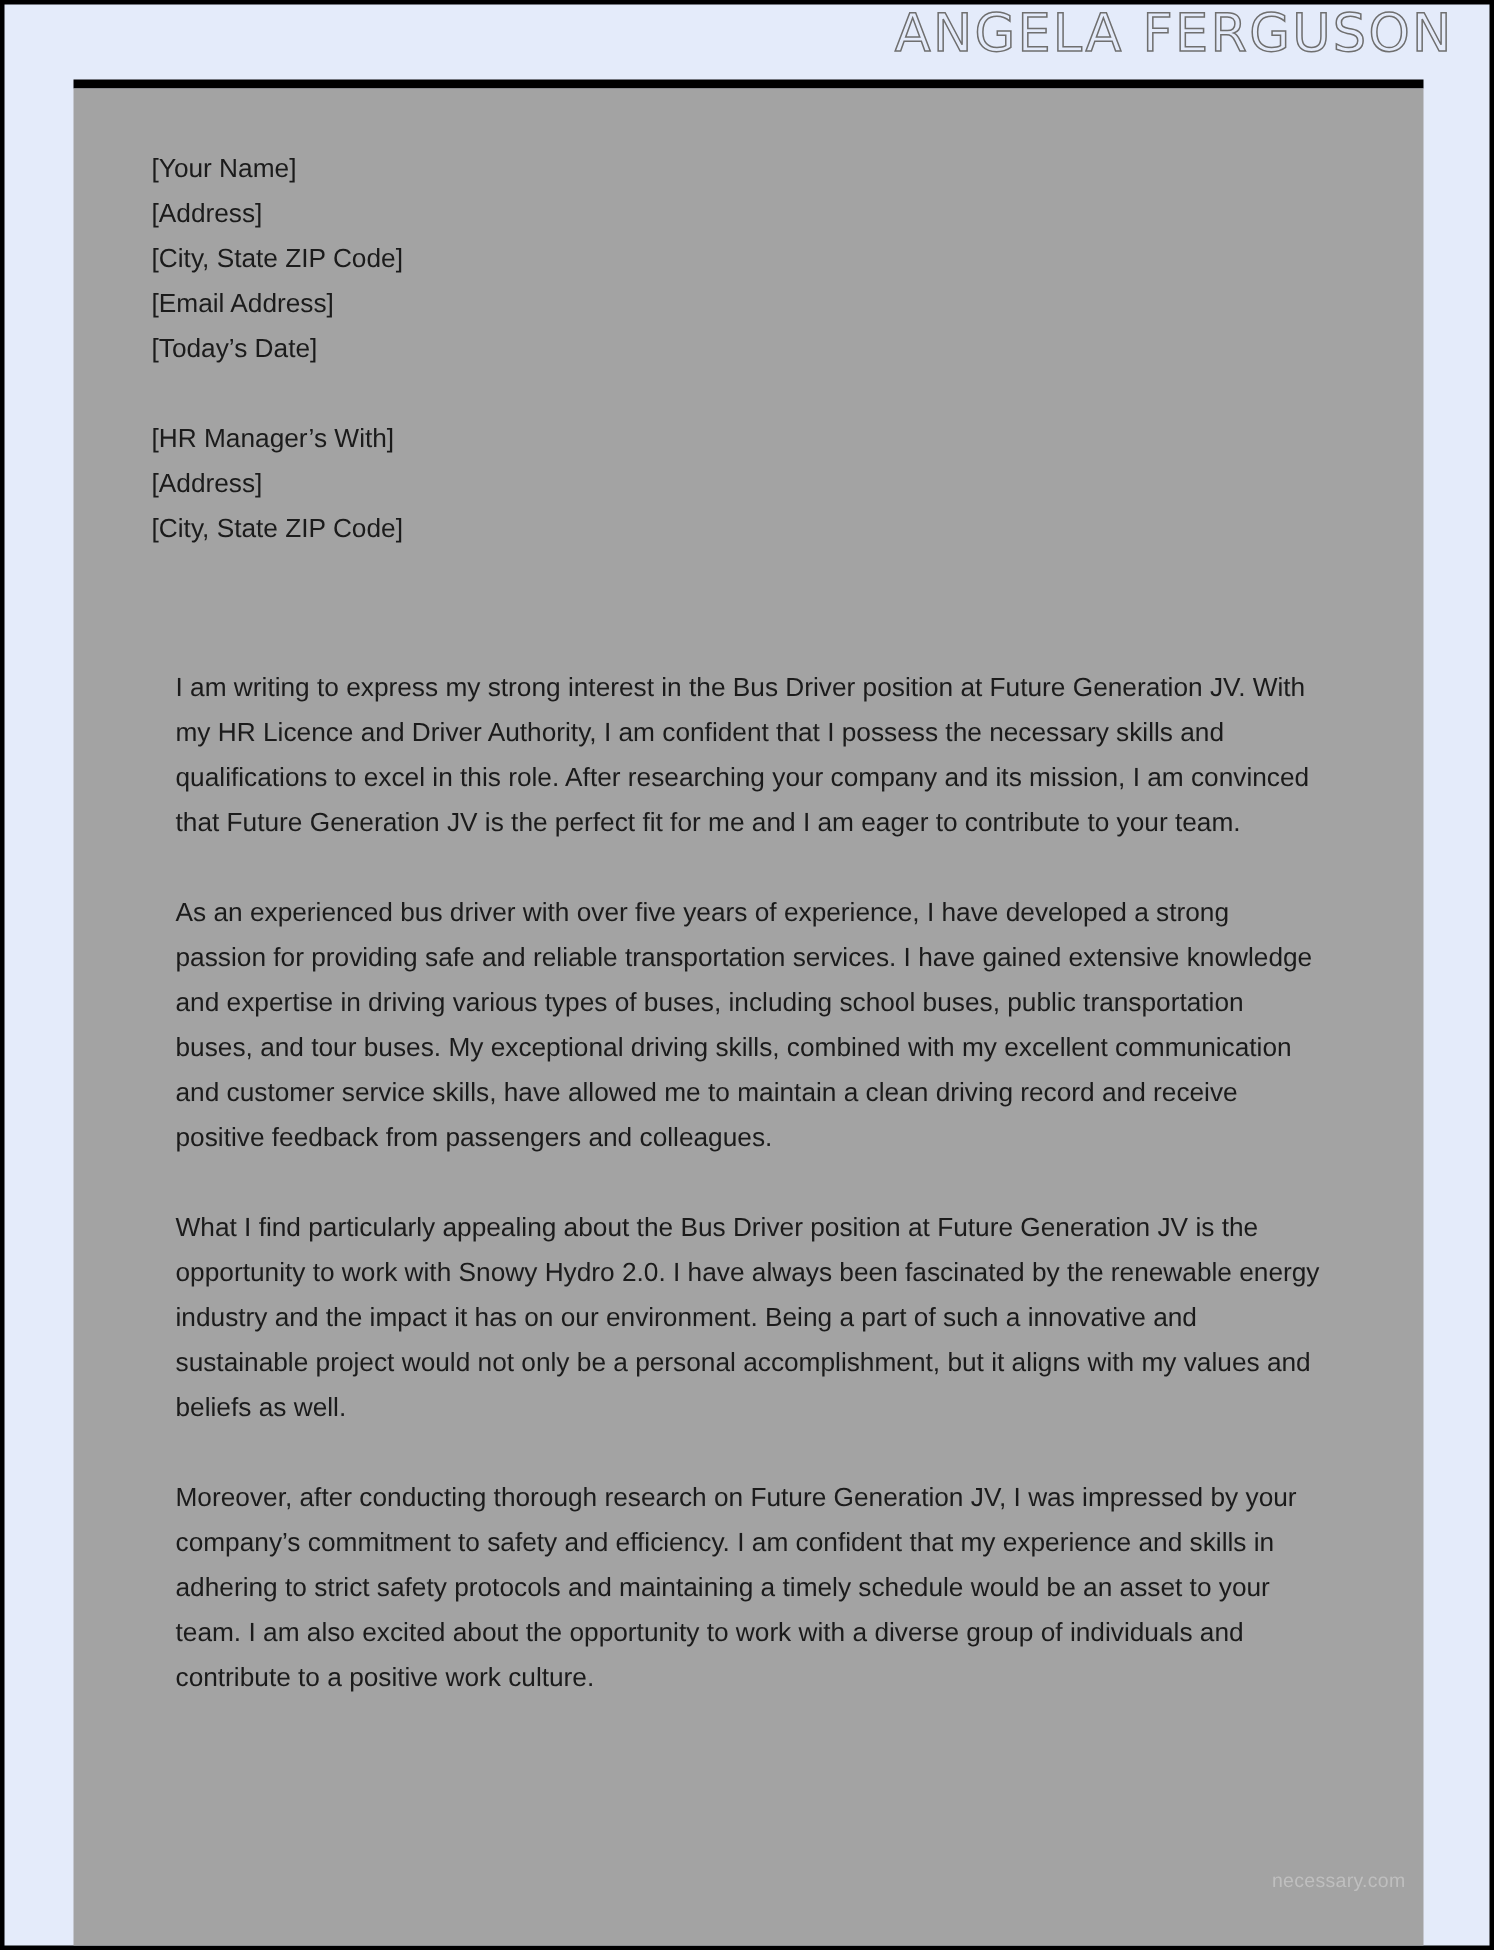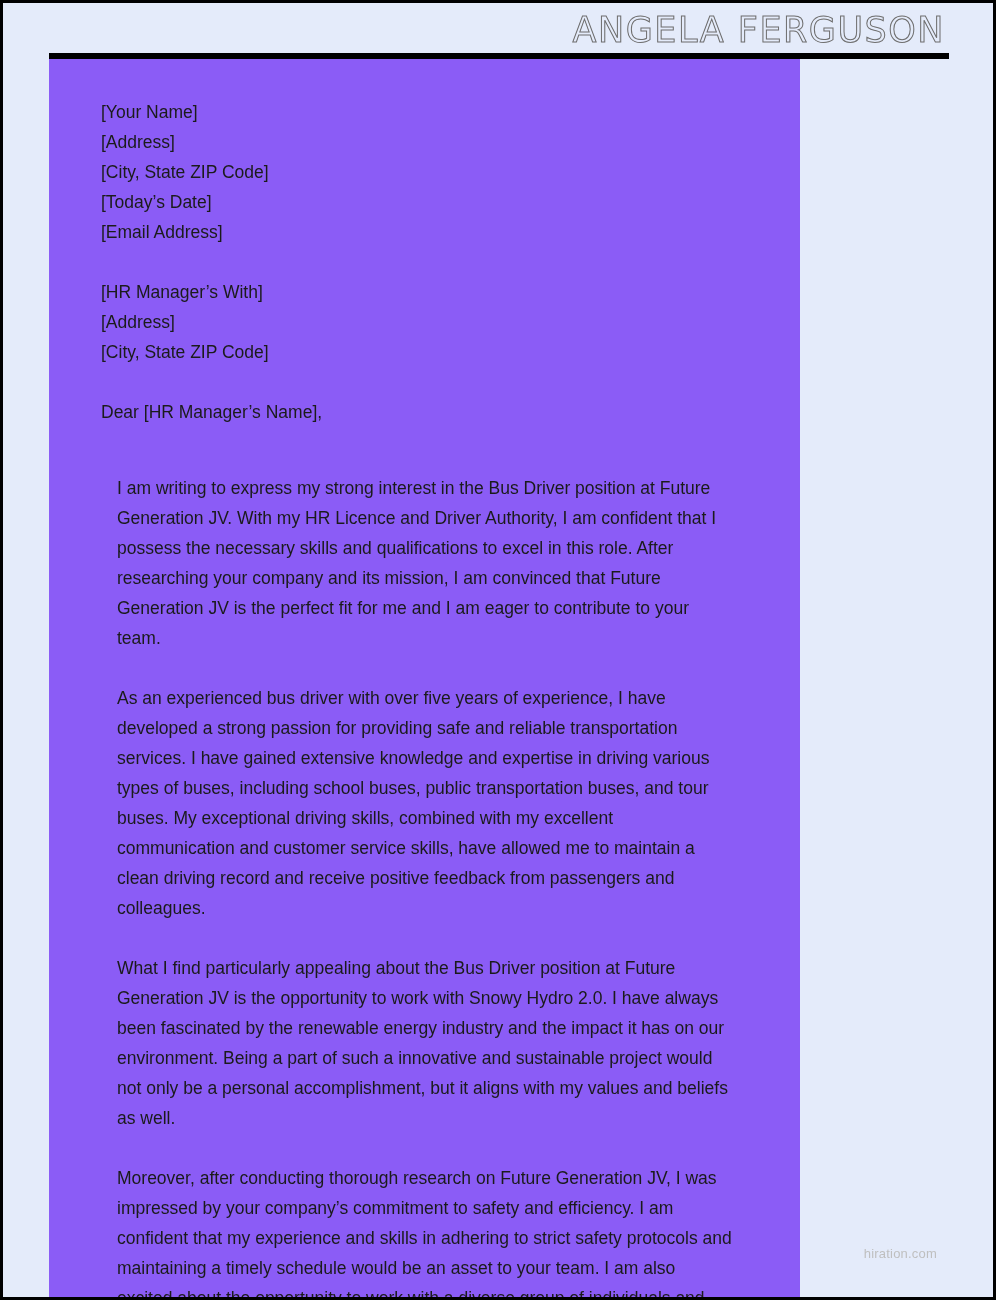--- a/index.html
+++ b/index.html
@@ -22,24 +22,24 @@
     border: 3px solid #000000;
     overflow: hidden;
   }
   .header {
     position: absolute;
     left: 0;
     top: 0;
     width: 990px;
     height: 54px;
     display: flex;
-    align-items: center;
+    align-items: flex-start;
     justify-content: flex-end;
     box-sizing: border-box;
-    padding-right: 48px;
+    padding-right: 24px;
   }
   .header-name {
     font-family: "DejaVu Sans", sans-serif;
     font-size: 35px;
     letter-spacing: 1.5px;
     font-weight: 400;
     color: #e4ebfa;
     -webkit-text-stroke: 1px #6f6f6f;
     text-shadow: 0 0 0 #888;
     white-space: nowrap;
@@ -49,23 +49,23 @@
     left: 46px;
     top: 50px;
     width: 900px;
     height: 6px;
     background: #000000;
   }
   .letter {
     position: absolute;
     left: 46px;
     top: 56px;
-    width: 751px;
+    width: 900px;
     height: 1241px;
-    background: #8b5cf6;
+    background: #a3a3a3;
     box-sizing: border-box;
     padding: 38px 52px 0 52px;
     overflow: hidden;
   }
   .letter-body {
     font-family: "Liberation Sans", sans-serif;
     font-size: 17.5px;
     line-height: 30px;
     color: #1b1b1b;
   }
@@ -104,38 +104,37 @@
   </div>
 
   <div class="rule"></div>
 
   <div class="letter">
     <div class="letter-body">
 
       <div class="line">[Your Name]</div>
       <div class="line">[Address]</div>
       <div class="line">[City, State ZIP Code]</div>
+      <div class="line">[Email Address]</div>
       <div class="line">[Today’s Date]</div>
-      <div class="line">[Email Address]</div>
 
       <div class="blank"></div>
 
       <div class="line">[HR Manager’s With]</div>
       <div class="line">[Address]</div>
       <div class="line">[City, State ZIP Code]</div>
 
       <div class="blank"></div>
 
-      <div class="line">Dear [HR Manager’s Name],</div>
 
       <div class="blank"></div>
 
       <p class="para">I am writing to express my strong interest in the Bus Driver position at Future Generation JV. With my HR Licence and Driver Authority, I am confident that I possess the necessary skills and qualifications to excel in this role. After researching your company and its mission, I am convinced that Future Generation JV is the perfect fit for me and I am eager to contribute to your team.</p>
       <p class="para">As an experienced bus driver with over five years of experience, I have developed a strong passion for providing safe and reliable transportation services. I have gained extensive knowledge and expertise in driving various types of buses, including school buses, public transportation buses, and tour buses. My exceptional driving skills, combined with my excellent communication and customer service skills, have allowed me to maintain a clean driving record and receive positive feedback from passengers and colleagues.</p>
       <p class="para">What I find particularly appealing about the Bus Driver position at Future Generation JV is the opportunity to work with Snowy Hydro 2.0. I have always been fascinated by the renewable energy industry and the impact it has on our environment. Being a part of such a innovative and sustainable project would not only be a personal accomplishment, but it aligns with my values and beliefs as well.</p>
       <p class="para">Moreover, after conducting thorough research on Future Generation JV, I was impressed by your company’s commitment to safety and efficiency. I am confident that my experience and skills in adhering to strict safety protocols and maintaining a timely schedule would be an asset to your team. I am also excited about the opportunity to work with a diverse group of individuals and contribute to a positive work culture.</p>
 
     </div>
   </div>
 
-  <div class="watermark">hiration.com</div>
+  <div class="watermark">necessary.com</div>
 
 </div>
 
 </body></html>

